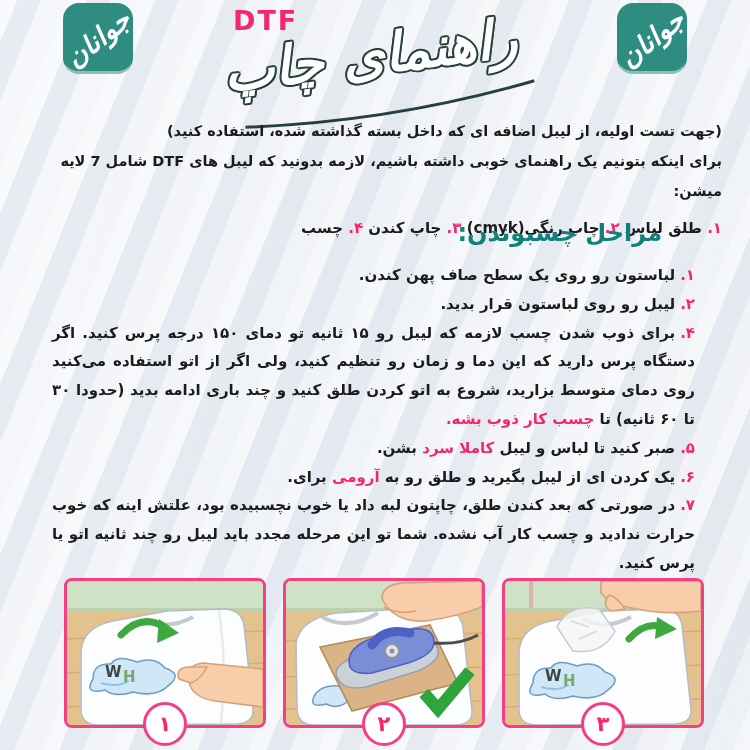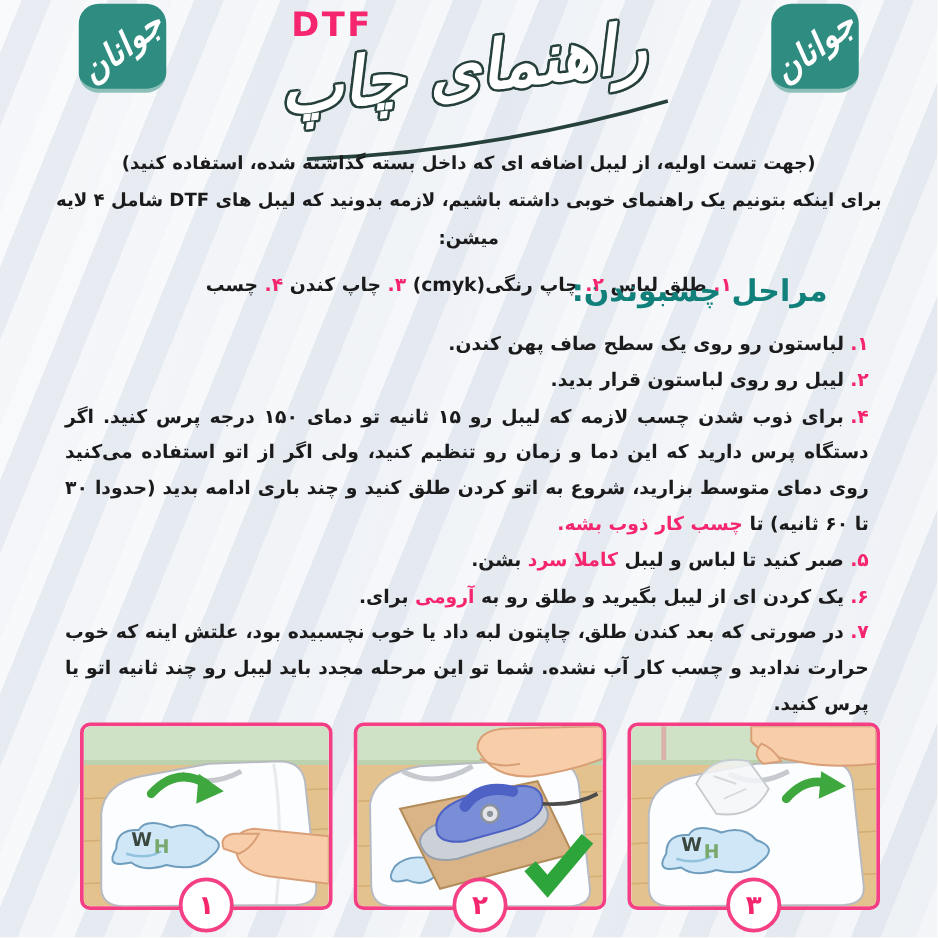--- a/index.html
+++ b/index.html
@@ -35,21 +35,21 @@
     position:absolute; top:24px; left:150px; width:440px;
     direction:rtl; text-align:center;
     font-size:54px; font-weight:bold; font-style:italic; color:#ffffff;
     transform:rotate(-7deg);
     text-shadow: 2px 0 0 #26403b, -2px 0 0 #26403b, 0 2px 0 #26403b, 0 -2px 0 #26403b,
       1.5px 1.5px 0 #26403b, -1.5px -1.5px 0 #26403b, 1.5px -1.5px 0 #26403b, -1.5px 1.5px 0 #26403b;
   }
   .title-flourish { position:absolute; top:92px; left:240px; transform:rotate(-6deg); }
   .intro {
     position:absolute; top:116px; left:28px; right:28px;
-    direction:rtl; text-align:center;
+    direction:rtl; text-align:right;
     color:#1b1b1b; font-weight:bold; font-size:14.5px; line-height:30px;
   }
   .layers-line { margin-top:7px; font-size:15px; }
   .pink { color:#f5256e; }
   .section-heading {
     position:absolute; top:219px; right:88px;
     direction:rtl; color:#12807a; font-size:24px; font-weight:bold;
   }
   .steps {
     position:absolute; top:261px; left:52px; right:55px;
@@ -84,21 +84,21 @@
   </div>
 
   <div class="dtf-label">DTF</div>
   <div class="title-calligraphy">راهنمای چاپ</div>
   <svg class="title-flourish" width="300" height="26">
     <path d="M4 20 Q150 30 296 4" stroke="#26403b" stroke-width="3" fill="none"></path>
   </svg>
 
   <div class="intro">
     <div>(جهت تست اولیه، از لیبل اضافه ای که داخل بسته گذاشته شده، استفاده کنید)</div>
-    <div>برای اینکه بتونیم یک راهنمای خوبی داشته باشیم، لازمه بدونید که لیبل های DTF شامل ۴ لایه میشن:</div>
+    <div>برای اینکه بتونیم یک راهنمای خوبی داشته باشیم، لازمه بدونید که لیبل های DTF شامل 7 لایه میشن:</div>
     <div class="layers-line"><span class="pink">۱.</span><span> طلق لباس </span><span class="pink">۲.</span><span> چاپ رنگی(cmyk) </span><span class="pink">۳.</span><span> چاپ کندن </span><span class="pink">۴.</span><span> چسب</span>
     </div>
   </div>
 
   <div class="section-heading">مراحل چسبوندن:</div>
 
   <ul class="steps">
     <li><span class="step-num">۱.</span><span>لباستون رو روی یک سطح صاف پهن کندن.</span><span class="pink"></span><span></span></li>
     <li><span class="step-num">۲.</span><span>لیبل رو روی لباستون قرار بدید.</span><span class="pink"></span><span></span></li>
     <li><span class="step-num">۴.</span><span>برای ذوب شدن چسب لازمه که لیبل رو ۱۵ ثانیه تو دمای ۱۵۰ درجه پرس کنید. اگر دستگاه پرس دارید که این دما و زمان رو تنظیم کنید، ولی اگر از اتو استفاده می‌کنید روی دمای متوسط بزارید، شروع به اتو کردن طلق کنید و چند باری ادامه بدید (حدودا ۳۰ تا ۶۰ ثانیه) تا </span><span class="pink">چسب کار ذوب بشه.</span><span></span></li>

